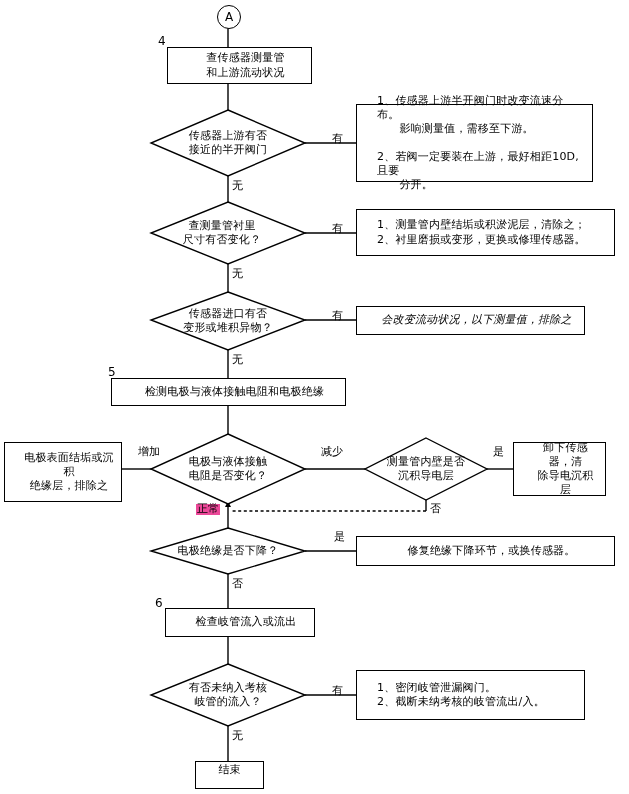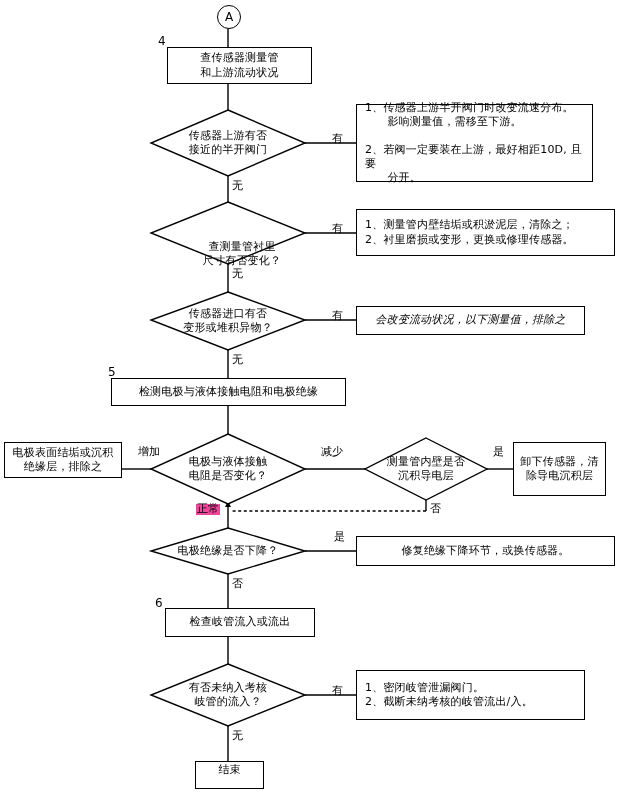--- a/index.html
+++ b/index.html
@@ -17,20 +17,21 @@
   }
   #canvas {
     position: absolute;
     left: 0; top: 0;
     width: 629px;
     height: 794px;
   }
   .node {
     position: absolute;
     box-sizing: border-box;
+    padding-left: 12px;
   }
   
   .box {
     border: 1.4px solid #000;
     background: #fff;
     display: flex;
     align-items: center;
     justify-content: center;
     text-align: center;
     font-size: 11px;
@@ -198,21 +199,21 @@
 
 <div class="node box list left-align" style="left:356px; top:209px; width:259px; height:47px;">
   <span class="box-inner">1、测量管内壁结垢或积淤泥层，清除之；
 2、衬里磨损或变形，更换或修理传感器。</span>
 </div>
 
 <div class="node box" style="left:356px; top:306px; width:229px; height:29px;font-style:italic;">
   <span class="box-inner">会改变流动状况，以下测量值，排除之</span>
 </div>
 
-<div class="node box" style="left:4px; top:442px; width:118px; height:36px;">
+<div class="node box" style="left:4px; top:442px; width:118px; height:60px;">
   <span class="box-inner left-align">电极表面结垢或沉积
 绝缘层，排除之</span>
 </div>
 
 <div class="node box" style="left:513px; top:442px; width:93px; height:54px;">
   <span class="box-inner">卸下传感器，清
 除导电沉积层</span>
 </div>
 
 <div class="node box" style="left:356px; top:536px; width:259px; height:30px;">
@@ -223,21 +224,21 @@
   <span class="box-inner">1、密闭岐管泄漏阀门。
 2、截断未纳考核的岐管流出/入。</span>
 </div>
 
 <div class="terminator" style="left:195px; top:761px; width:67px; height:26px;">
   <span>结束</span>
 </div>
 
 <div class="diamond-label" style="left:163px; top:123px; width:130px; height:40px;">传感器上游有否
 接近的半开阀门</div>
-<div class="diamond-label" style="left:177px; top:213px; width:130px; height:40px;margin-top:21px;">查测量管衬里
+<div class="diamond-label" style="left:157px; top:213px; width:130px; height:40px;">查测量管衬里
 尺寸有否变化？</div>
 <div class="diamond-label" style="left:163px; top:301px; width:130px; height:40px;">传感器进口有否
 变形或堆积异物？</div>
 <div class="diamond-label" style="left:163px; top:449px; width:130px; height:40px;">电极与液体接触
 电阻是否变化？</div>
 <div class="diamond-label" style="left:366px; top:449px; width:120px; height:40px;">测量管内壁是否
 沉积导电层</div>
 <div class="diamond-label" style="left:160px; top:541px; width:136px; height:20px;text-align:right;">电极绝缘是否下降？</div>
 <div class="diamond-label" style="left:163px; top:675px; width:130px; height:40px;">有否未纳入考核
 岐管的流入？</div>

